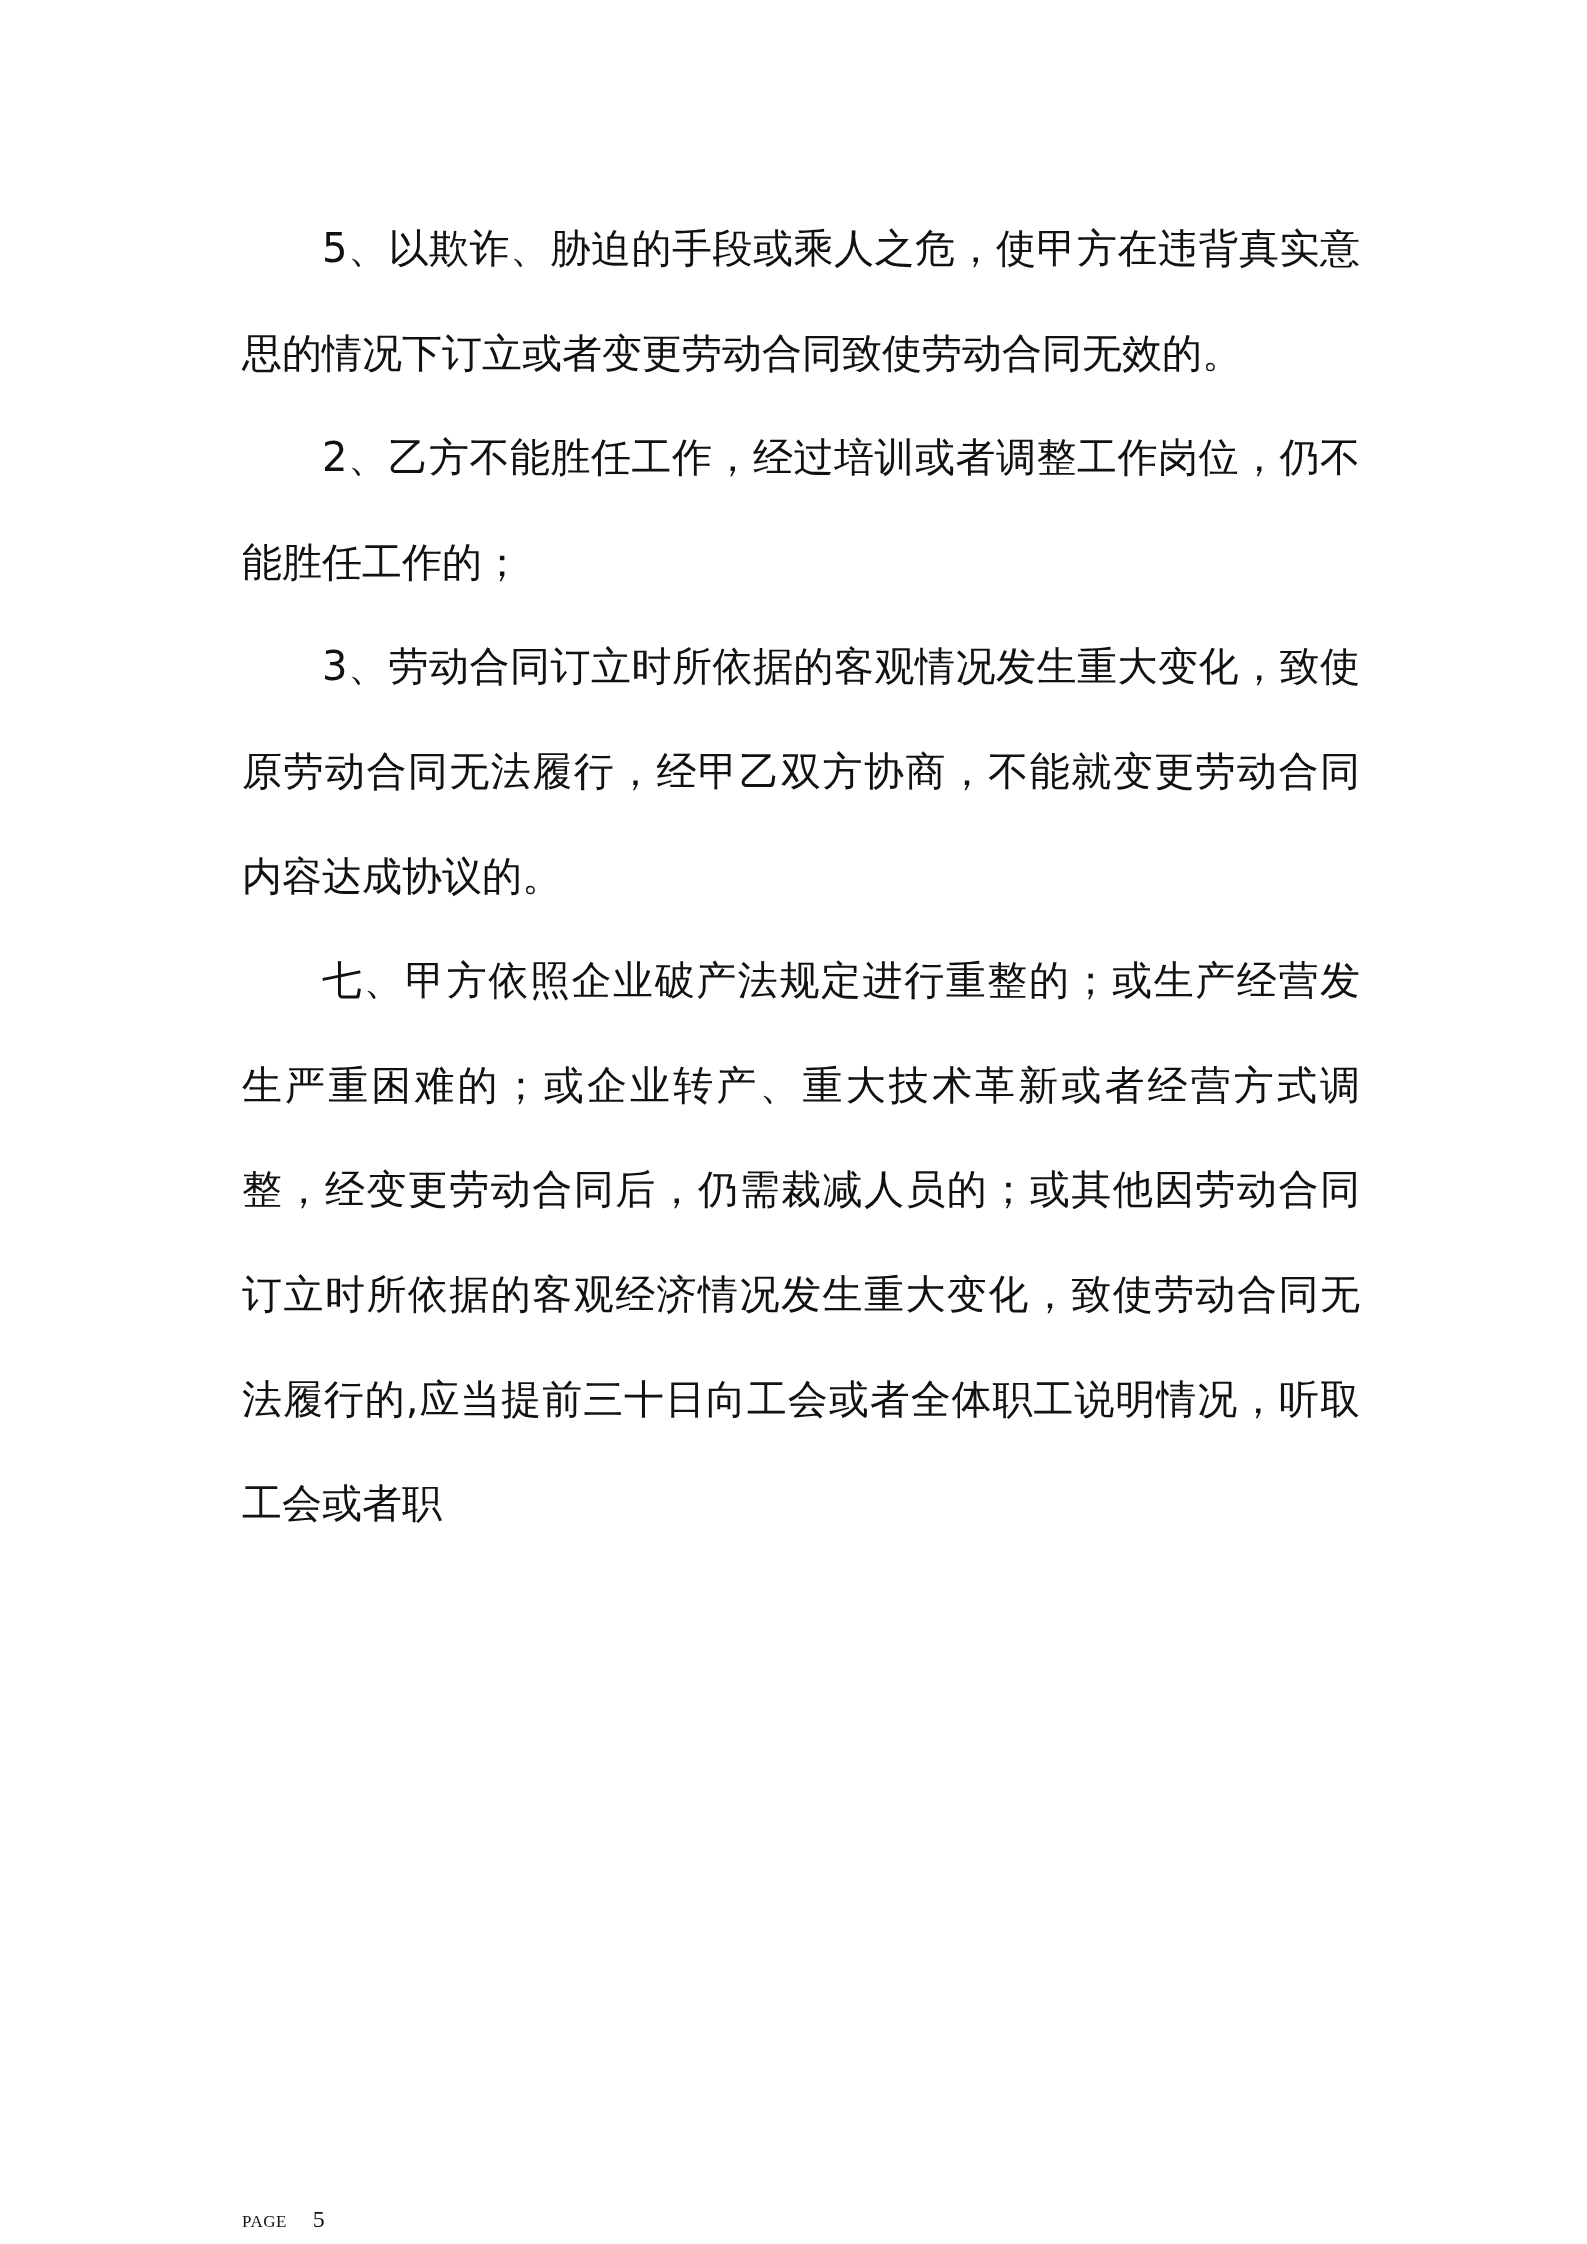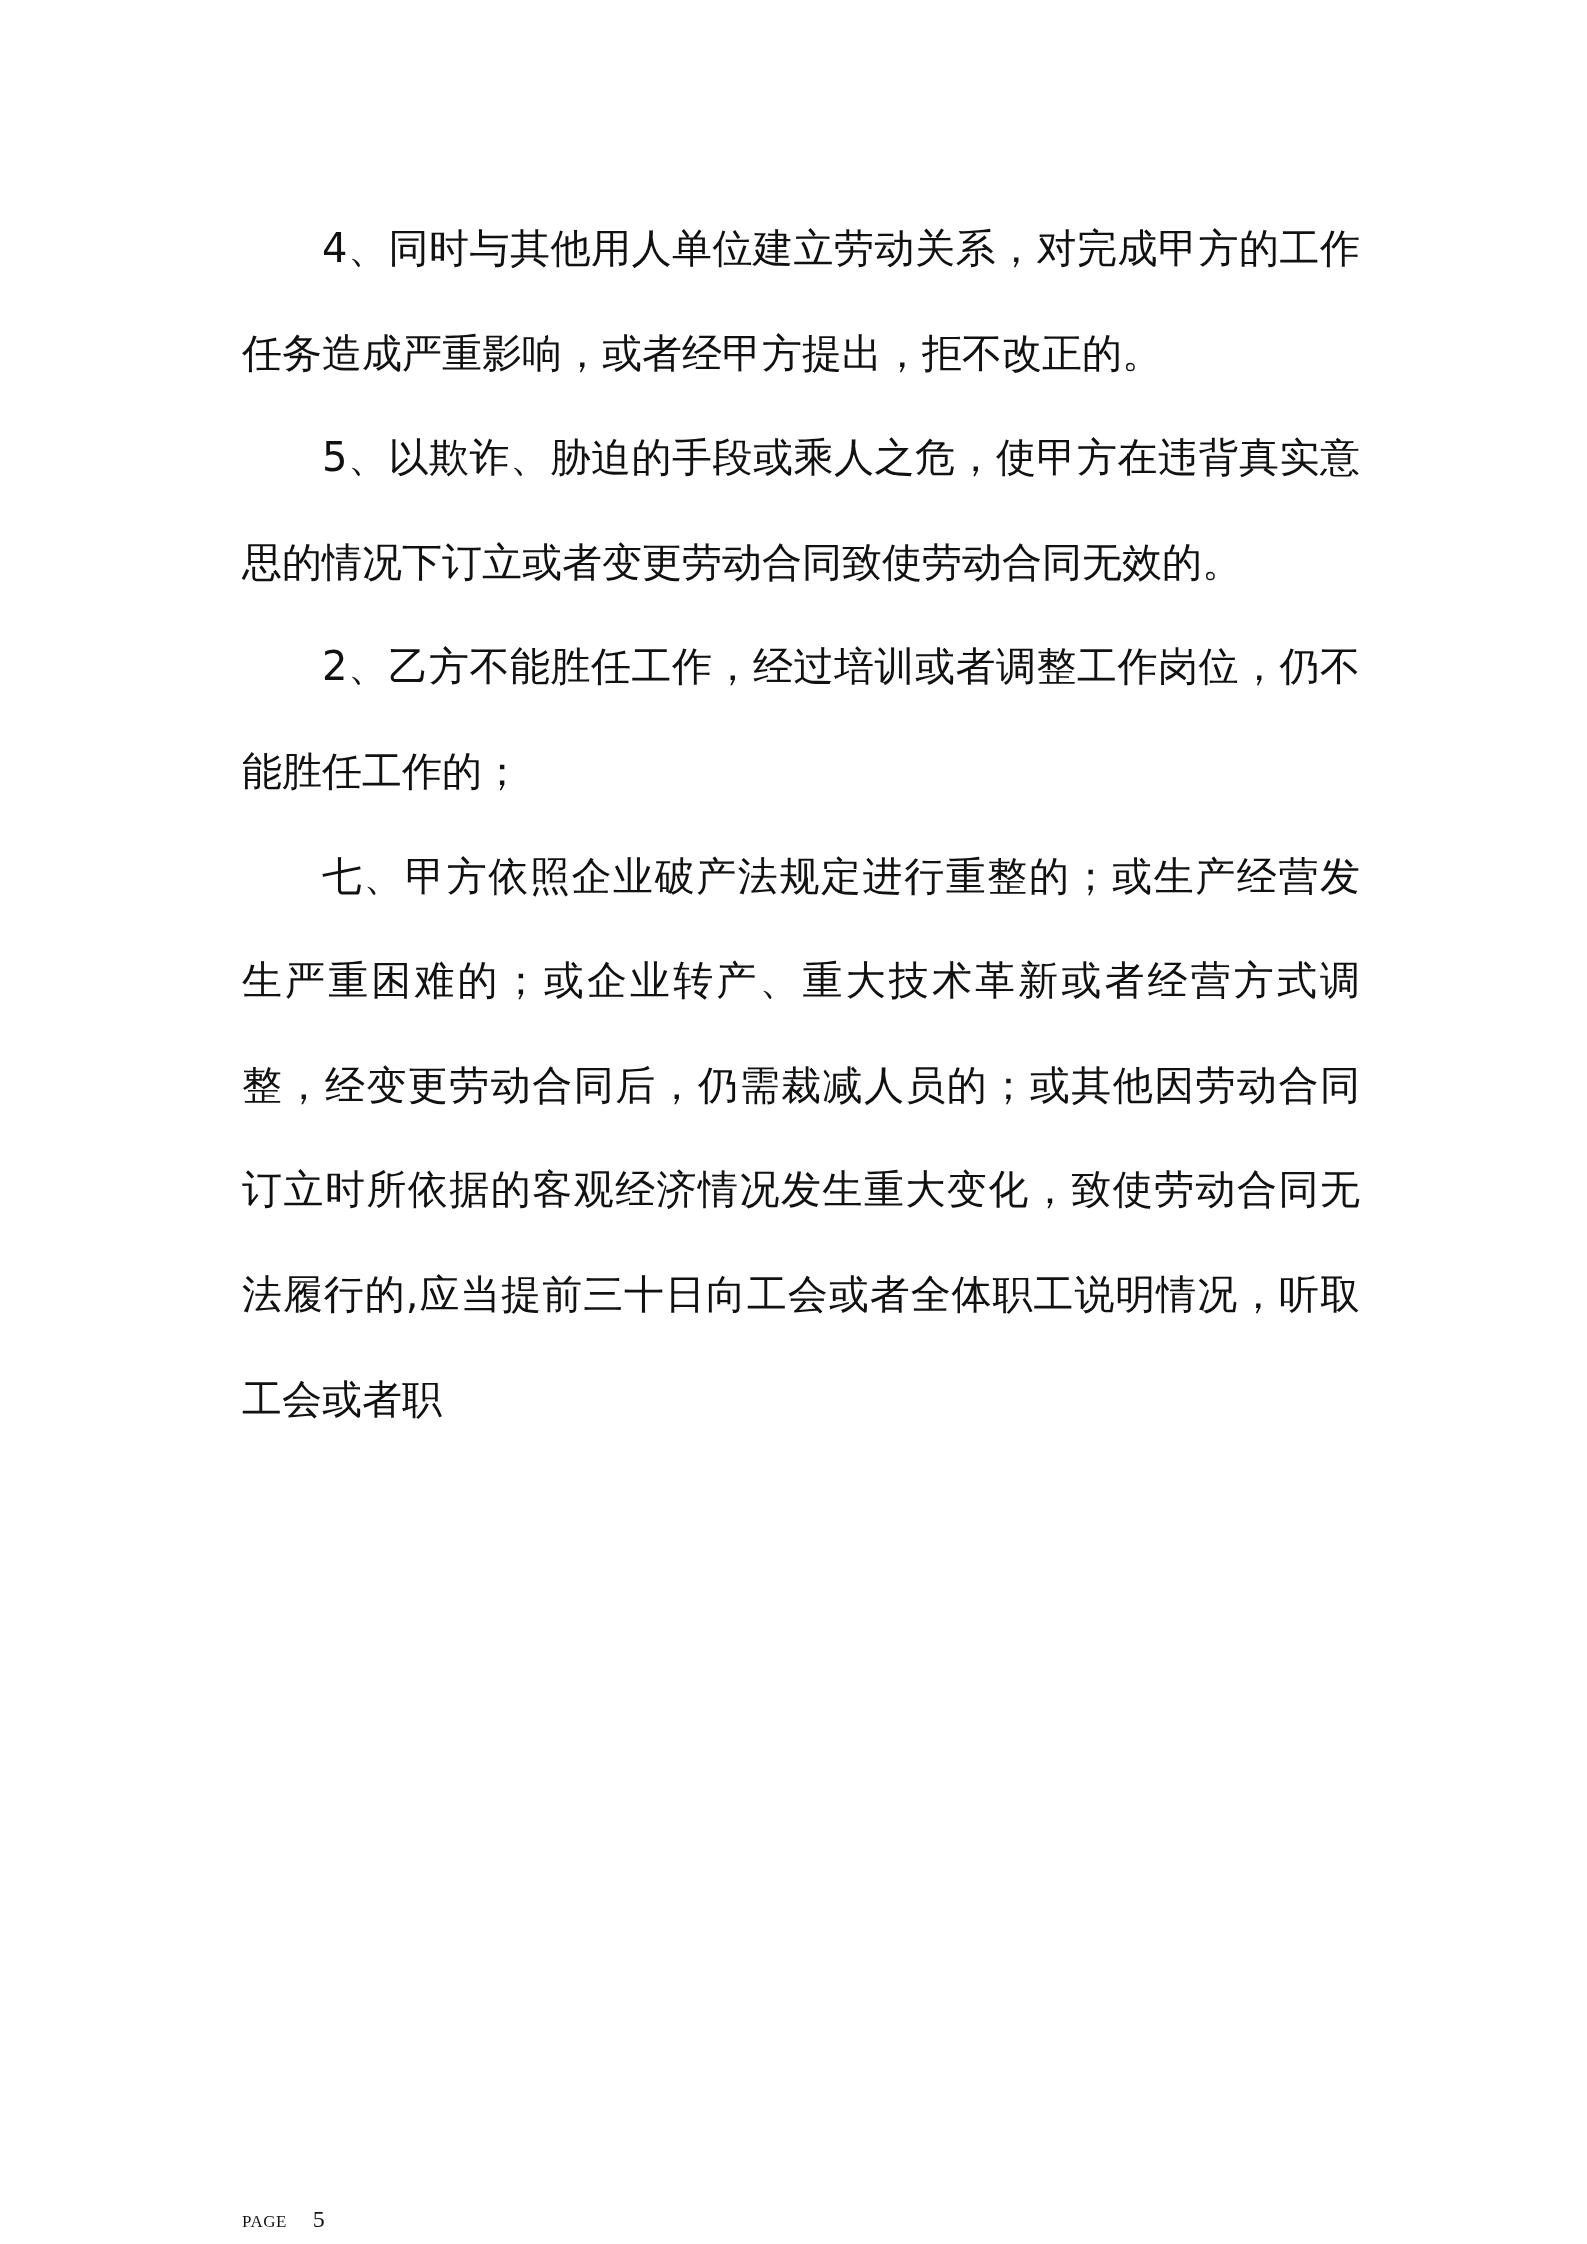--- a/index.html
+++ b/index.html
@@ -26,23 +26,23 @@
     color: #111;
   }
   .footer .lbl { font-size: 17px; letter-spacing: 0.5px; }
   .footer .num { font-size: 24px; margin-left: 22px; }
 </style>
 </head>
 <body>
 
 <div class="page">
   <div class="body-text">
-    <p class="para">4、同时与其他用人单位建立劳动关系，对完成甲方的工作任务造成严重影响，或者经甲方提出，拒不改正的。</p>
     <p class="para">5、以欺诈、胁迫的手段或乘人之危，使甲方在违背真实意思的情况下订立或者变更劳动合同致使劳动合同无效的。</p>
     <p class="para">2、乙方不能胜任工作，经过培训或者调整工作岗位，仍不能胜任工作的；</p>
+    <p class="para">3、劳动合同订立时所依据的客观情况发生重大变化，致使原劳动合同无法履行，经甲乙双方协商，不能就变更劳动合同内容达成协议的。</p>
     <p class="para">七、甲方依照企业破产法规定进行重整的；或生产经营发生严重困难的；或企业转产、重大技术革新或者经营方式调整，经变更劳动合同后，仍需裁减人员的；或其他因劳动合同订立时所依据的客观经济情况发生重大变化，致使劳动合同无法履行的,应当提前三十日向工会或者全体职工说明情况，听取工会或者职</p>
   </div>
 
   <div class="footer">
     <span class="lbl">PAGE</span>
     <span class="num">5</span>
   </div>
 </div>
 
 </body></html>

